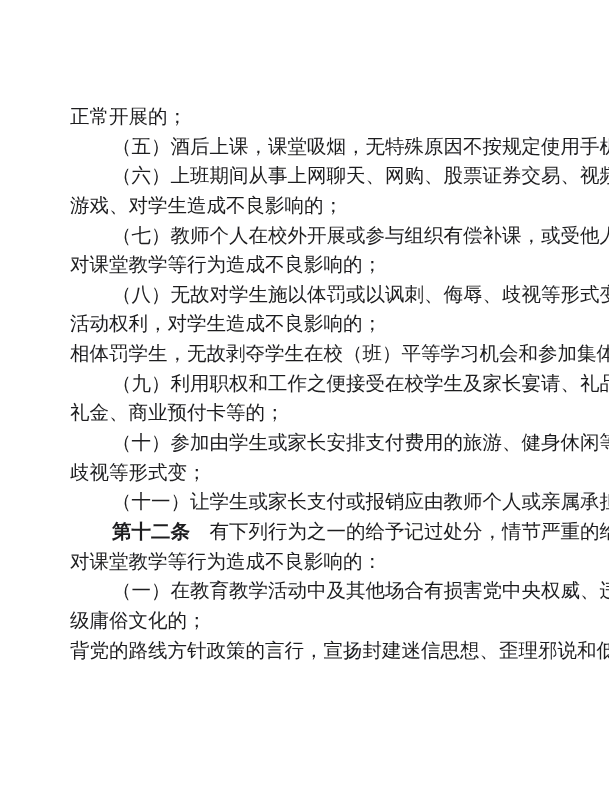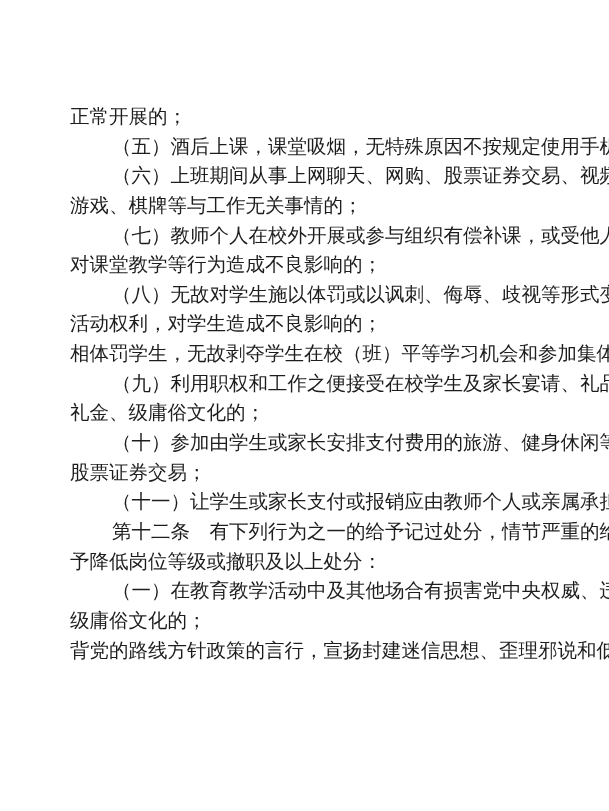--- a/index.html
+++ b/index.html
@@ -27,53 +27,53 @@
     line-height: 29.65px;
     height: 29.65px;
     white-space: nowrap;
     letter-spacing: 0px;
     color: #1d1d1f;
   }
   .line.indent {
     text-indent: 42px;
   }
   .bold {
-    font-weight: normal;
+    font-weight: bold;
   }
   .page-number {
     position: absolute;
     left: 78px;
     top: 770px;
     font-size: 17px;
     line-height: 22px;
     color: #2a2a2e;
     font-family: "Liberation Serif", "DejaVu Serif", serif;
   }
 </style>
 </head>
 <body>
 
 <div class="page">
   <div class="text-block">
     <div class="line">正常开展的；</div>
     <div class="line indent">（五）酒后上课，课堂吸烟，无特殊原因不按规定使用手机，</div>
     <div class="line indent">（六）上班期间从事上网聊天、网购、股票证券交易、视频、</div>
-    <div class="line">游戏、棋牌等与工作无关事情的；</div>
+    <div class="line">游戏、对学生造成不良影响的；</div>
     <div class="line indent">（七）教师个人在校外开展或参与组织有偿补课，或受他人、</div>
     <div class="line">对课堂教学等行为造成不良影响的；</div>
     <div class="line indent">（八）无故对学生施以体罚或以讽刺、侮辱、歧视等形式变</div>
     <div class="line">活动权利，对学生造成不良影响的；</div>
     <div class="line">相体罚学生，无故剥夺学生在校（班）平等学习机会和参加集体</div>
     <div class="line indent">（九）利用职权和工作之便接受在校学生及家长宴请、礼品、</div>
-    <div class="line">礼金、级庸俗文化的；</div>
+    <div class="line">礼金、商业预付卡等的；</div>
     <div class="line indent">（十）参加由学生或家长安排支付费用的旅游、健身休闲等</div>
-    <div class="line">股票证券交易；</div>
+    <div class="line">歧视等形式变；</div>
     <div class="line indent">（十一）让学生或家长支付或报销应由教师个人或亲属承担</div>
     <div class="line indent">
       <span class="bold">第十二条</span><span>　有下列行为之一的给予记过处分，情节严重的给</span>
     </div>
-    <div class="line">予降低岗位等级或撤职及以上处分：</div>
+    <div class="line">对课堂教学等行为造成不良影响的：</div>
     <div class="line indent">（一）在教育教学活动中及其他场合有损害党中央权威、违</div>
     <div class="line">级庸俗文化的；</div>
     <div class="line">背党的路线方针政策的言行，宣扬封建迷信思想、歪理邪说和低</div>
   </div>
   <div class="page-number">—6—</div>
 </div>
 
 </body></html>

